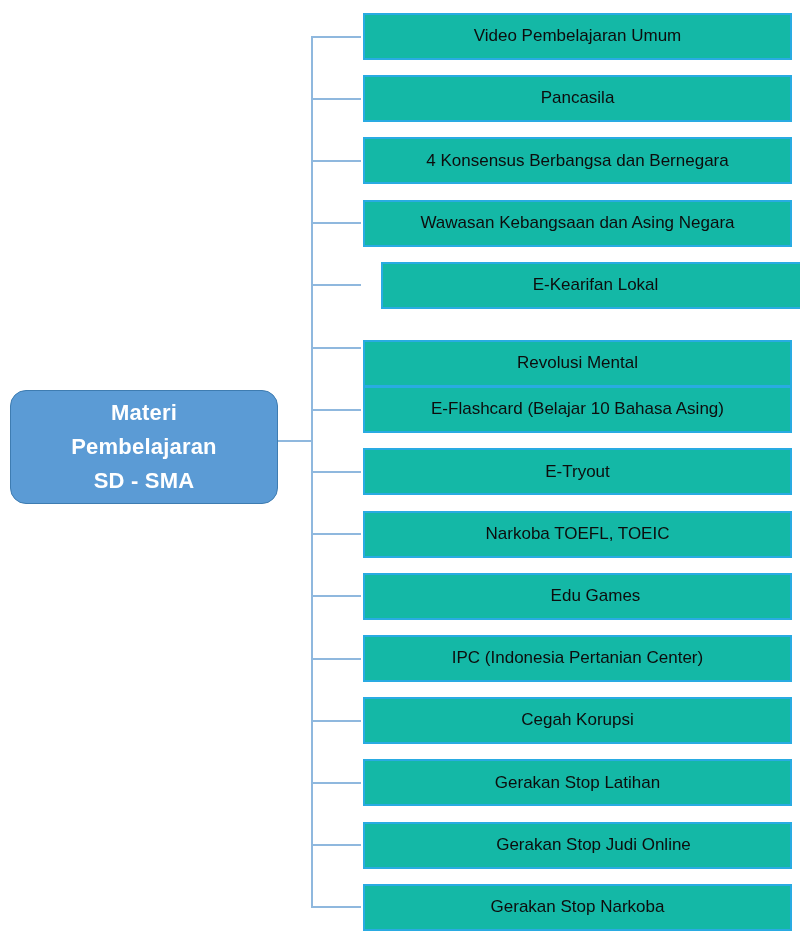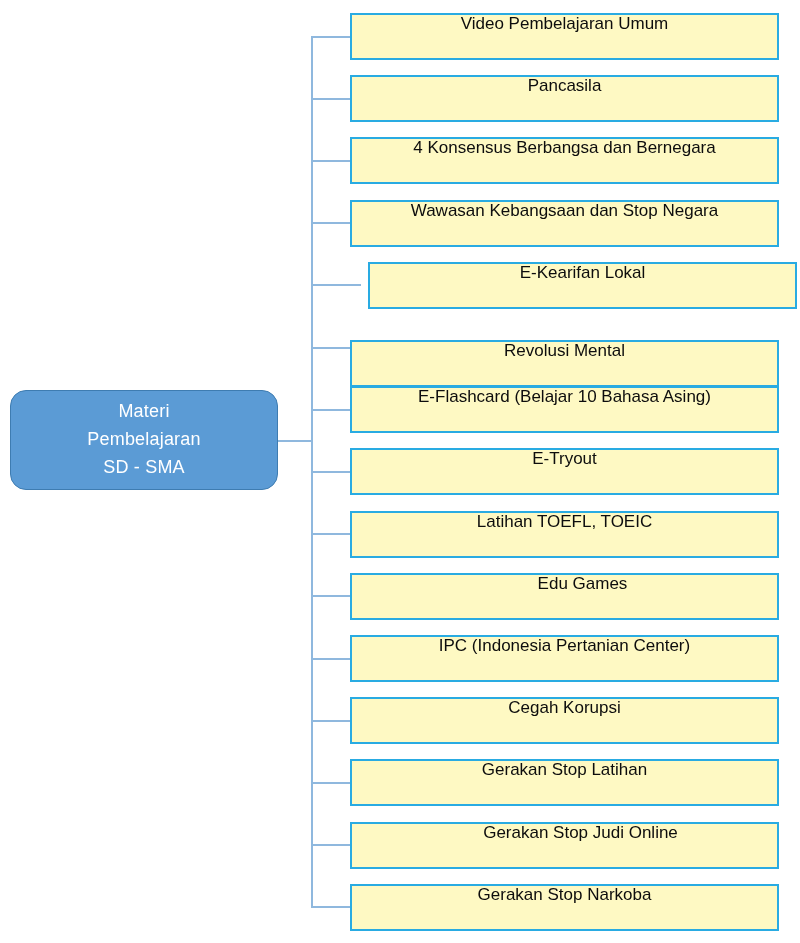--- a/index.html
+++ b/index.html
@@ -22,32 +22,32 @@
     width: 800px;
     height: 943px;
   }
 
   
   .root-node {
     position: absolute;
     left: 10px;
     top: 390px;
     width: 268px;
-    height: 100px;
+    height: 114px;
     box-sizing: border-box;
     background: #5B9BD5;
     border: 1.5px solid #3E7CB1;
     border-radius: 16px;
     display: flex;
     align-items: center;
     justify-content: center;
     text-align: center;
     color: #ffffff;
-    font-weight: normal;
-    font-size: 18px;
+    font-weight: bold;
+    font-size: 22px;
     line-height: 1.55;
     letter-spacing: 0.2px;
     white-space: pre-line;
     z-index: 3;
   }
 
   
   .connector-layer {
     position: absolute;
     left: 0;
@@ -67,28 +67,28 @@
   .conn-stub {
     height: 2px;
   }
   .conn-root {
     height: 2px;
   }
 
   
   .leaf-box {
     position: absolute;
-    left: 350px;
+    left: 363px;
     width: 429px;
     height: 47px;
     box-sizing: border-box;
-    background: #fef9c3;
+    background: #14b8a6;
     border: 2.5px solid #29ABE2;
     display: flex;
-    align-items: flex-start;
+    align-items: center;
     justify-content: center;
     z-index: 2;
   }
   .leaf-label {
     color: #0d0d0d;
     font-size: 17px;
     line-height: 1.1;
     text-align: center;
     padding: 0 8px;
     white-space: nowrap;
@@ -131,36 +131,36 @@
       <div class="leaf-box" style="top: 13px;">
         <span class="leaf-label">Video Pembelajaran Umum</span>
       </div>
       <div class="leaf-box" style="top: 75.2px;">
         <span class="leaf-label">Pancasila</span>
       </div>
       <div class="leaf-box" style="top: 137.4px;">
         <span class="leaf-label">4 Konsensus Berbangsa dan Bernegara</span>
       </div>
       <div class="leaf-box" style="top: 199.6px;">
-        <span class="leaf-label">Wawasan Kebangsaan dan Stop Negara</span>
+        <span class="leaf-label">Wawasan Kebangsaan dan Asing Negara</span>
       </div>
       <div class="leaf-box" style="top: 261.8px; margin-left: 18px;">
         <span class="leaf-label">E-Kearifan Lokal</span>
       </div>
       <div class="leaf-box" style="top: 324px; margin-top: 16px;">
         <span class="leaf-label">Revolusi Mental</span>
       </div>
       <div class="leaf-box" style="top: 386.2px;">
         <span class="leaf-label">E-Flashcard (Belajar 10 Bahasa Asing)</span>
       </div>
       <div class="leaf-box" style="top: 448.4px;">
         <span class="leaf-label">E-Tryout</span>
       </div>
       <div class="leaf-box" style="top: 510.6px;">
-        <span class="leaf-label">Latihan TOEFL, TOEIC</span>
+        <span class="leaf-label">Narkoba TOEFL, TOEIC</span>
       </div>
       <div class="leaf-box" style="top: 572.8px; padding-left: 36px;">
         <span class="leaf-label">Edu Games</span>
       </div>
       <div class="leaf-box" style="top: 635px;">
         <span class="leaf-label">IPC (Indonesia Pertanian Center)</span>
       </div>
       <div class="leaf-box" style="top: 697.2px;">
         <span class="leaf-label">Cegah Korupsi</span>
       </div>

